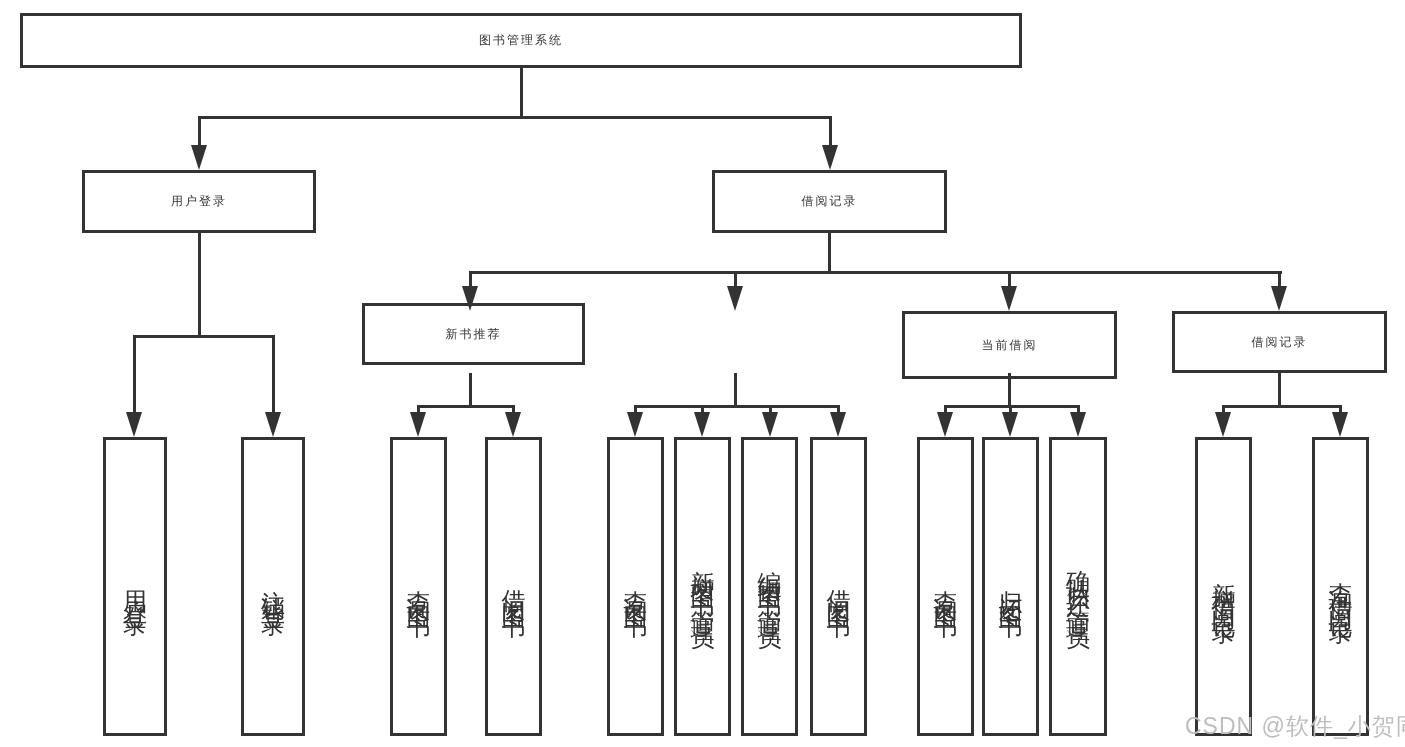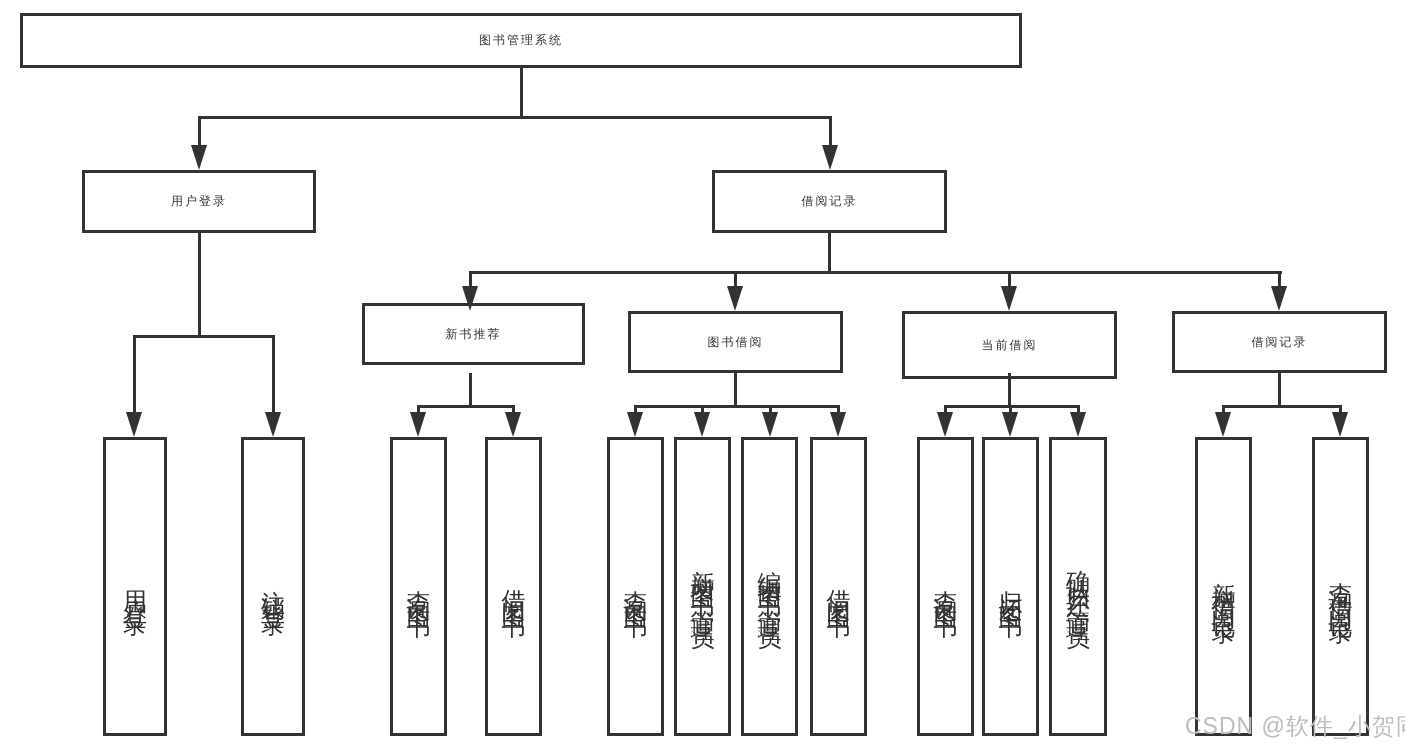--- a/index.html
+++ b/index.html
@@ -45,23 +45,20 @@
 
   <div class="node" style="left:82px;top:170px;width:234px;height:63px">
     <span class="label">用户登录</span>
   </div>
   <div class="node" style="left:712px;top:170px;width:235px;height:63px">
     <span class="label">借阅记录</span>
   </div>
 
   <div class="node" style="left:362px;top:303px;width:223px;height:62px">
     <span class="label">新书推荐</span>
-  </div>
-  <div class="node" style="left:628px;top:311px;width:215px;height:62px">
-    <span class="label">图书借阅</span>
   </div>
   <div class="node" style="left:902px;top:311px;width:215px;height:68px">
     <span class="label">当前借阅</span>
   </div>
   <div class="node" style="left:1172px;top:311px;width:215px;height:62px">
     <span class="label">借阅记录</span>
   </div>
 
   <div class="node leaf" style="left:103px;top:437px;width:64px;height:299px">
     <span class="vtext">用户登录</span>

